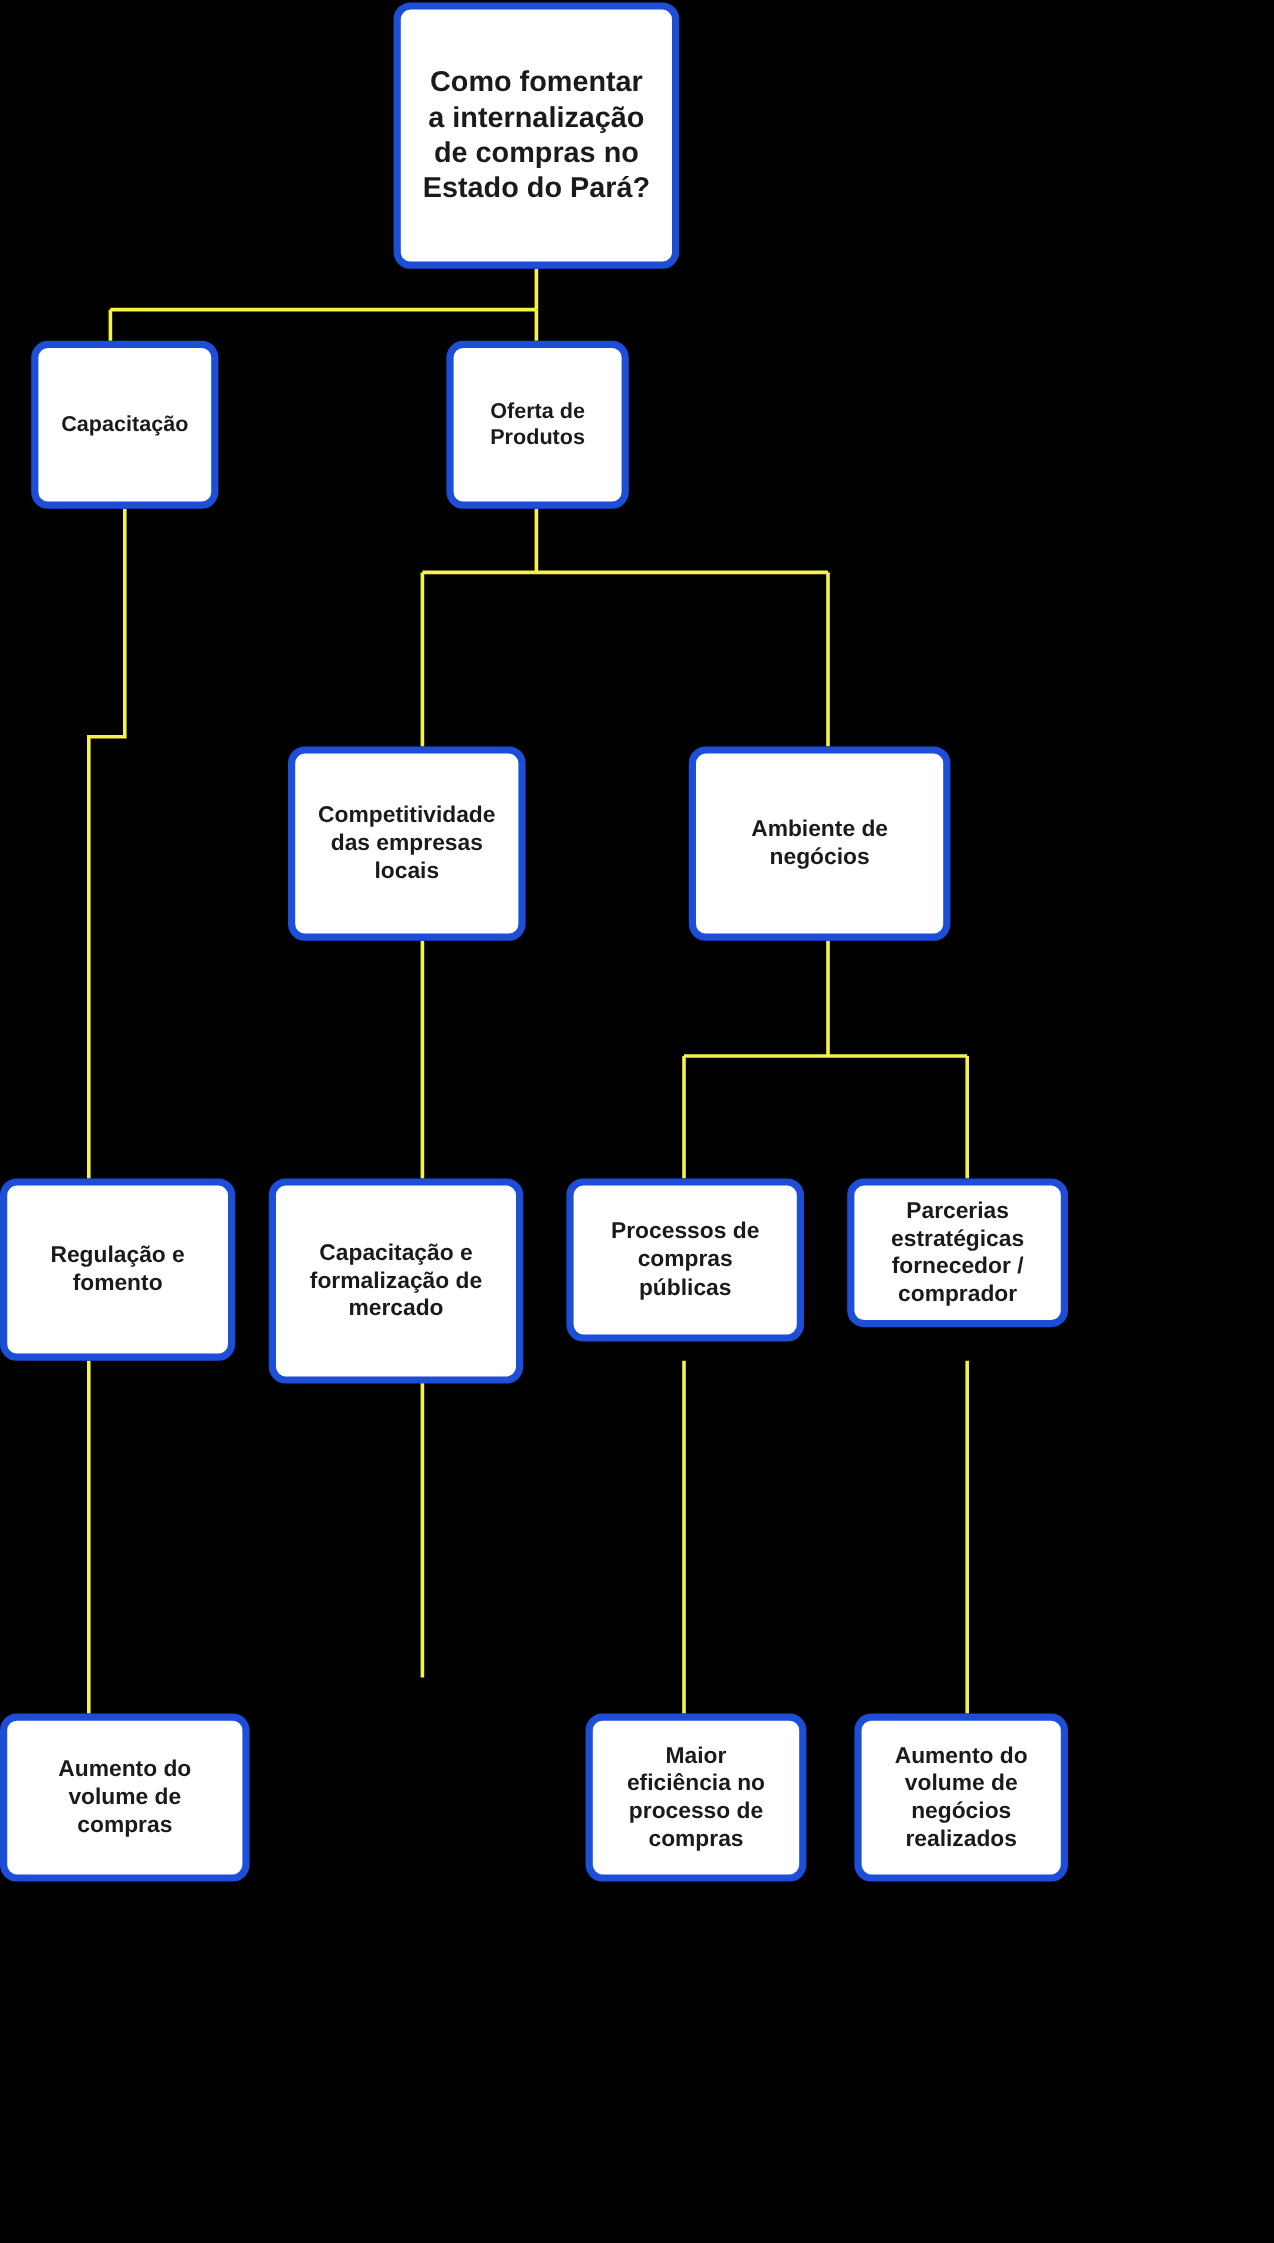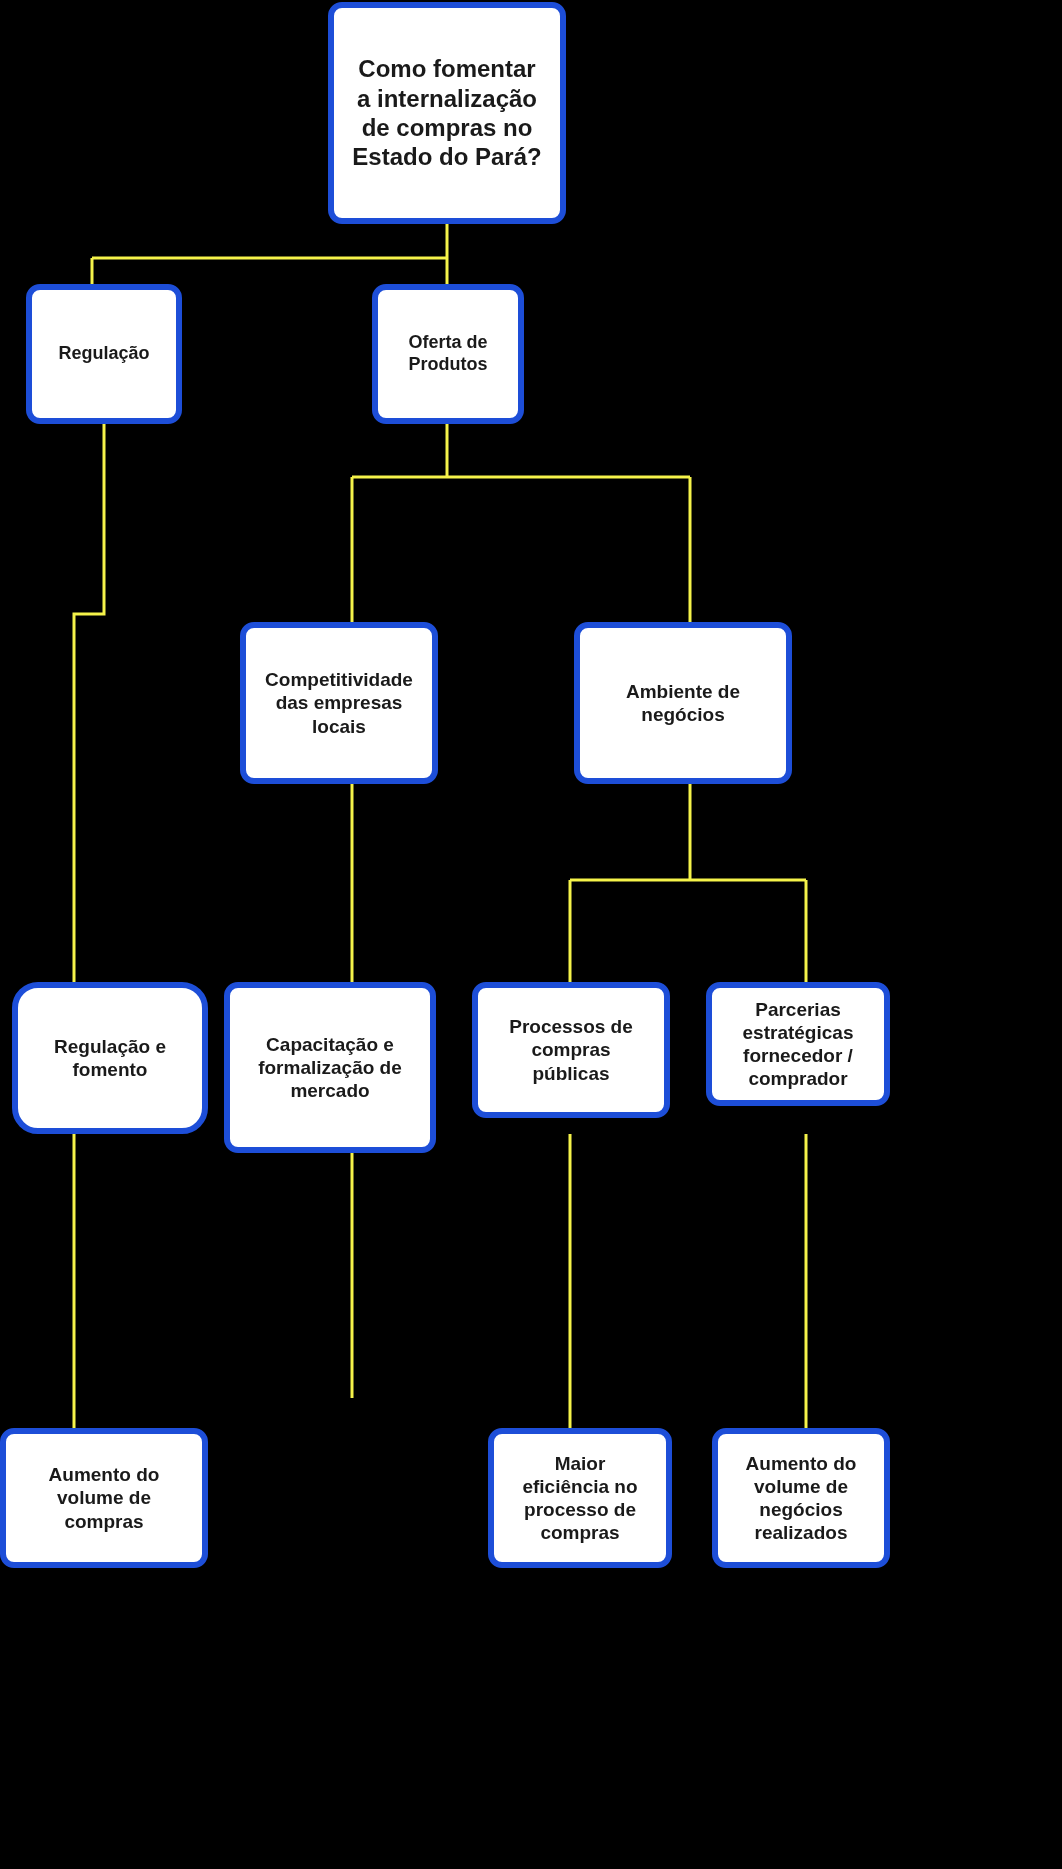--- a/index.html
+++ b/index.html
@@ -59,22 +59,22 @@
   }
   .n-comp {
     left: 240px; top: 622px; width: 198px; height: 162px;
     font-size: 19px; font-weight: bold;
   }
   .n-amb {
     left: 574px; top: 622px; width: 218px; height: 162px;
     font-size: 19px; font-weight: bold;
   }
   .n-reg {
-    left: 12px; top: 982px; width: 196px; height: 152px;
-    font-size: 19px; font-weight: bold; border-radius: 26px;
+    left: 0px; top: 982px; width: 196px; height: 152px;
+    font-size: 19px; font-weight: bold;
   }
   .n-cap {
     left: 224px; top: 982px; width: 212px; height: 171px;
     font-size: 19px; font-weight: bold;
   }
   .n-proc {
     left: 472px; top: 982px; width: 198px; height: 136px;
     font-size: 19px; font-weight: bold;
   }
   .n-parc {
@@ -135,21 +135,21 @@
   </svg>
 
   <div class="node n-root">
     <span>Como fomentar
 a internalização
 de compras no
 Estado do Pará?</span>
   </div>
 
   <div class="node n-gov">
-    <span>Regulação</span>
+    <span>Capacitação</span>
   </div>
 
   <div class="node n-oferta">
     <span>Oferta de
 Produtos</span>
   </div>
 
   <div class="node n-comp">
     <span>Competitividade
 das empresas

